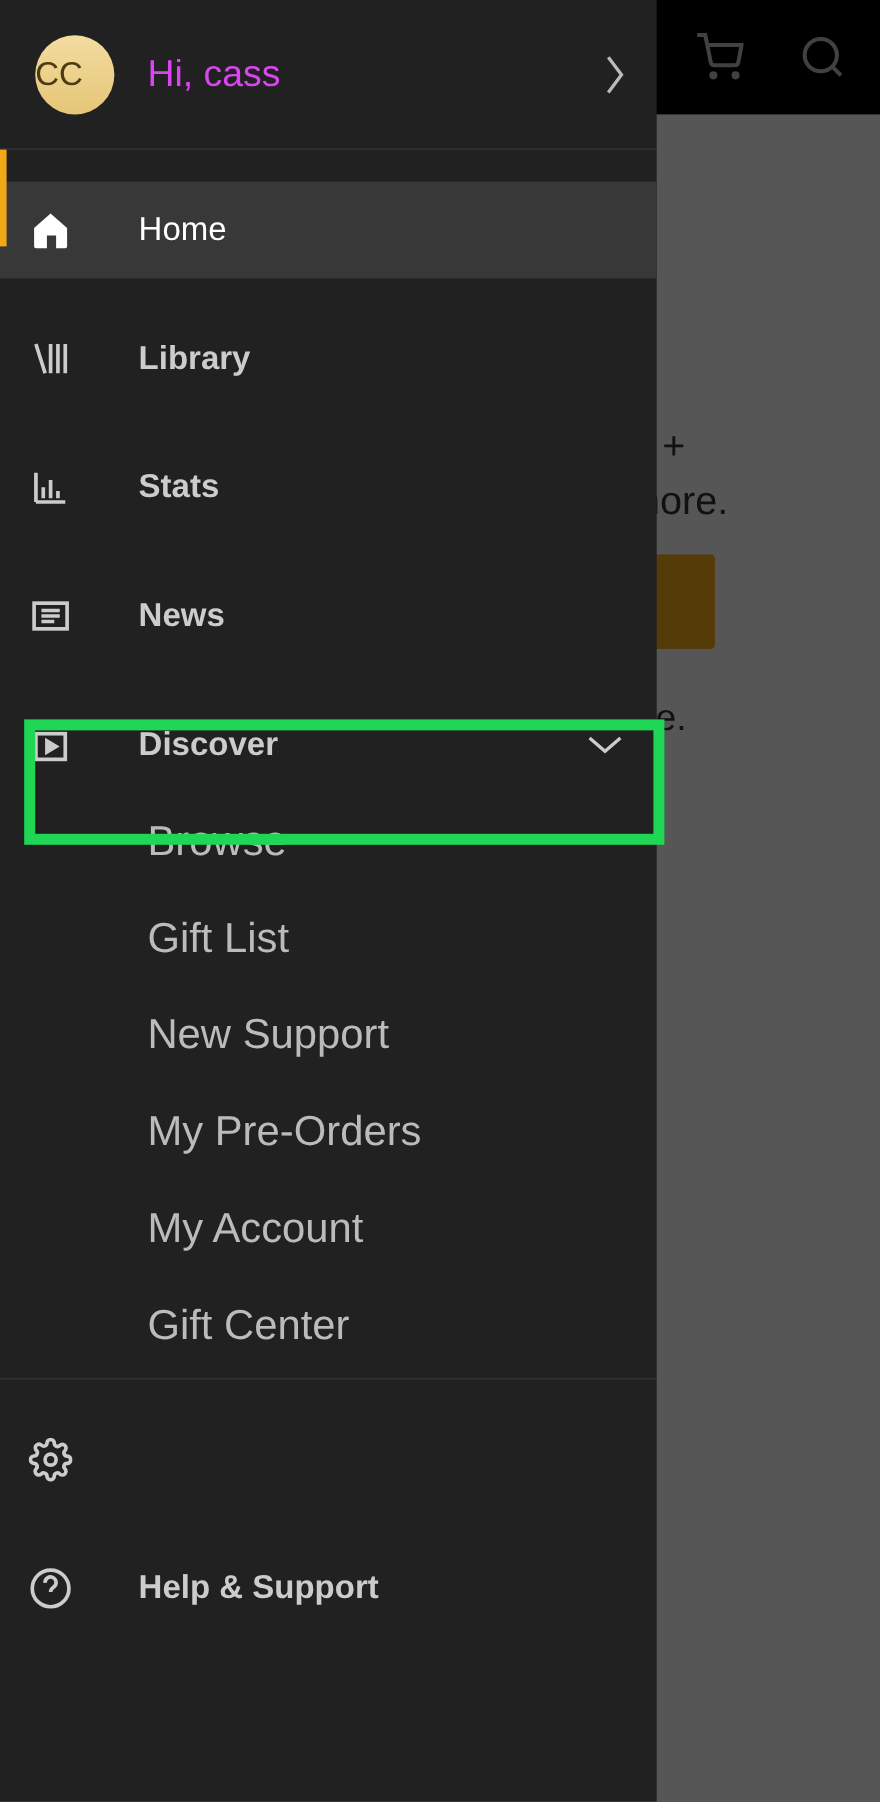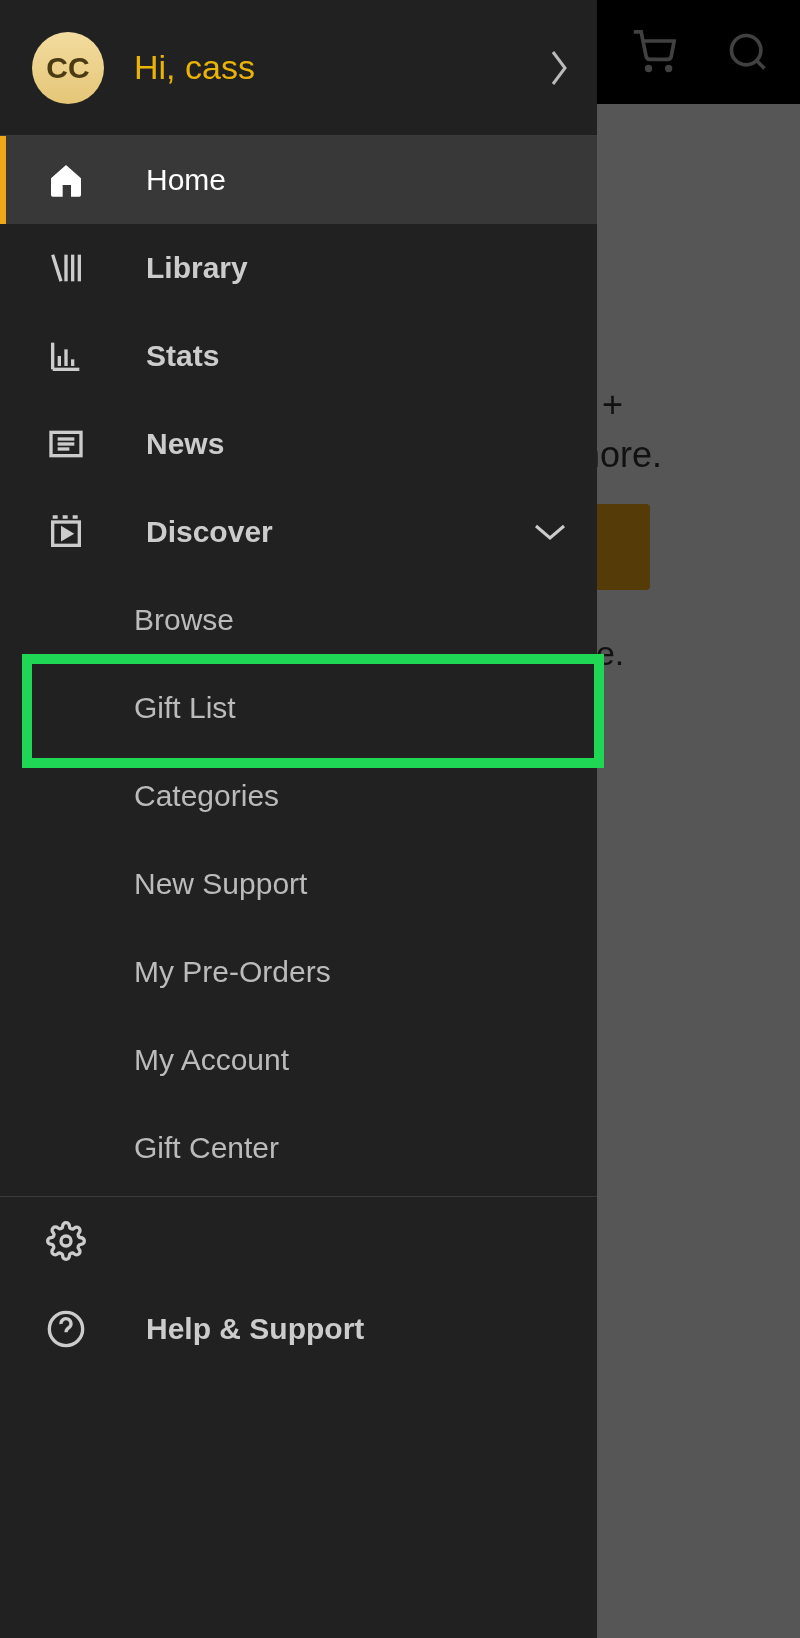--- a/index.html
+++ b/index.html
@@ -36,40 +36,40 @@
     display: flex; flex-direction: column;
   }
   .profile-row {
     height: 136px; display: flex; align-items: center;
     padding: 0 26px 0 32px;
     border-bottom: 1px solid #3a3a3a;
   }
   .avatar {
     width: 72px; height: 72px; border-radius: 50%;
     background: linear-gradient(#f3dca0,#e5c677);
-    display: flex; align-items: center; justify-content: center;
-    color: #4a3b12; font-size: 30px; font-weight: 700;
-  }
-  .greeting { color: #eab308; font-size: 34px; margin-left: 30px; flex: 1; }
+    display: flex; align-items: center; 
+    color: #4a3b12; font-size: 30px; font-weight: 400;
+  }
+  .greeting { color: #d946ef; font-size: 34px; margin-left: 30px; flex: 1; }
   .chev-right { color: #aaa; font-size: 44px; }
   .nav-item {
     height: 88px; display: flex; align-items: center;
-    padding-left: 42px;
-    color: #ccc; font-size: 30px;
+    padding-left: 22px;
+    color: #ccc; font-size: 30px; margin-top: 29px;
   }
   .nav-item.active { background: #383838; }
   .nav-item.active .nav-label { color: #fff; font-weight: 500; }
   .accent-bar { position:absolute; left:0; width:6px; height:88px; background:#f0a818; top:136px; }
   .nav-icon { width: 48px; height: 48px; display:flex; align-items:center; justify-content:center; }
   .nav-label { margin-left: 56px; flex: 1; font-weight: bold; }
   .chev-down { color: #ccc; font-size: 30px; margin-right: 30px; }
   .sub-item {
     height: 88px; display: flex; align-items: center;
     padding-left: 134px;
-    color: #bbb; font-size: 30px;
+    color: #bbb; font-size: 38px;
   }
   .footer-sep { height:1px; background:#3a3a3a; margin-top:4px; }
   .highlight-box {
     position: absolute; left: 22px; top: 654px; width: 582px; height: 114px;
     border: 10px solid #1fd655; pointer-events: none;
   }
   svg { display:block; }
 </style>
 </head>
 <body>
@@ -181,23 +181,20 @@
       </span>
     </div>
 
     <div class="sub-item">
       <span>Browse</span>
     </div>
     <div class="sub-item">
       <span>Gift List</span>
     </div>
     <div class="sub-item">
-      <span>Categories</span>
-    </div>
-    <div class="sub-item">
       <span>New Support</span>
     </div>
     <div class="sub-item">
       <span>My Pre-Orders</span>
     </div>
     <div class="sub-item">
       <span>My Account</span>
     </div>
     <div class="sub-item">
       <span>Gift Center</span>

